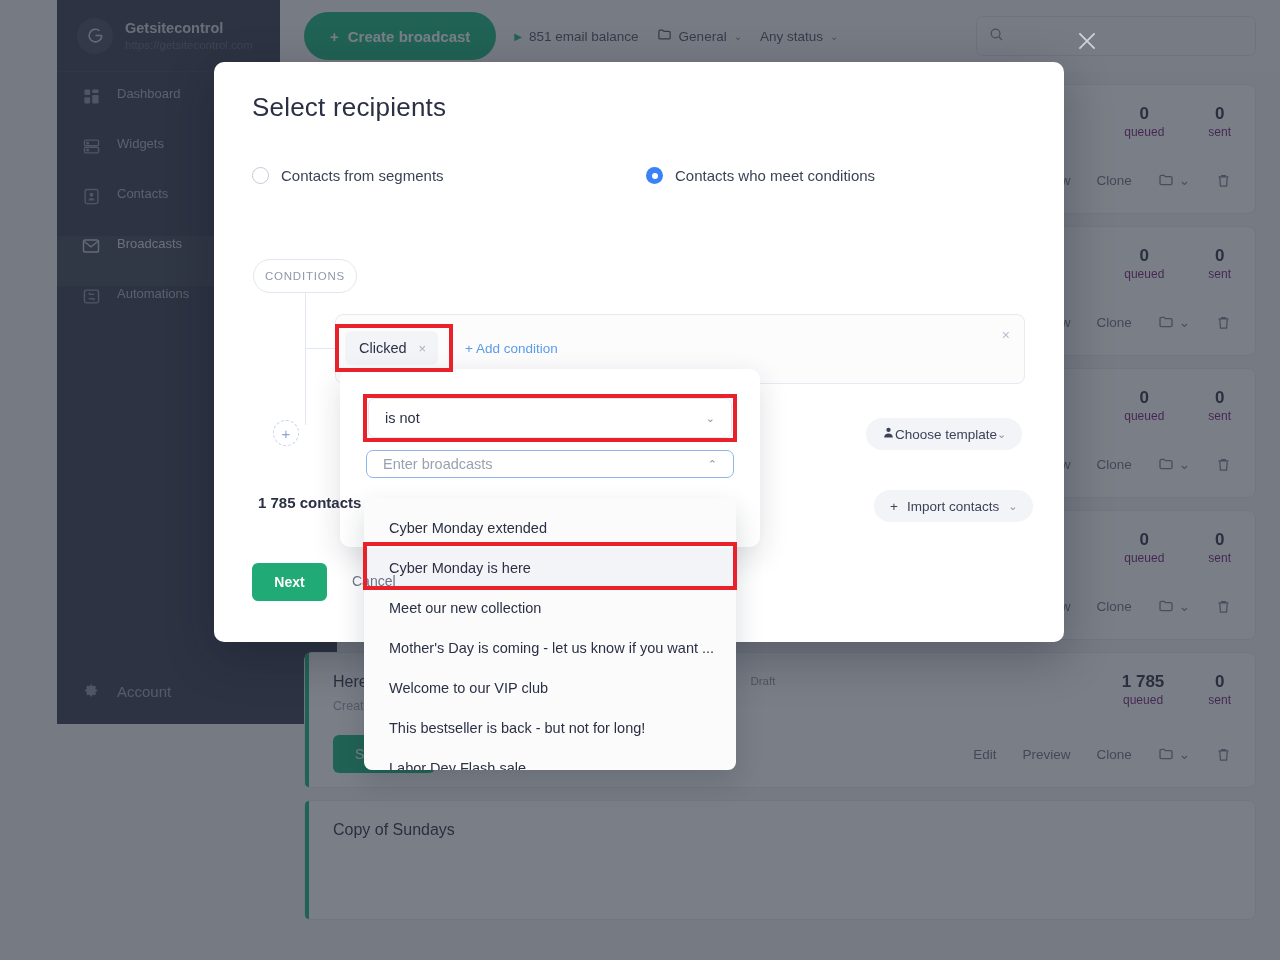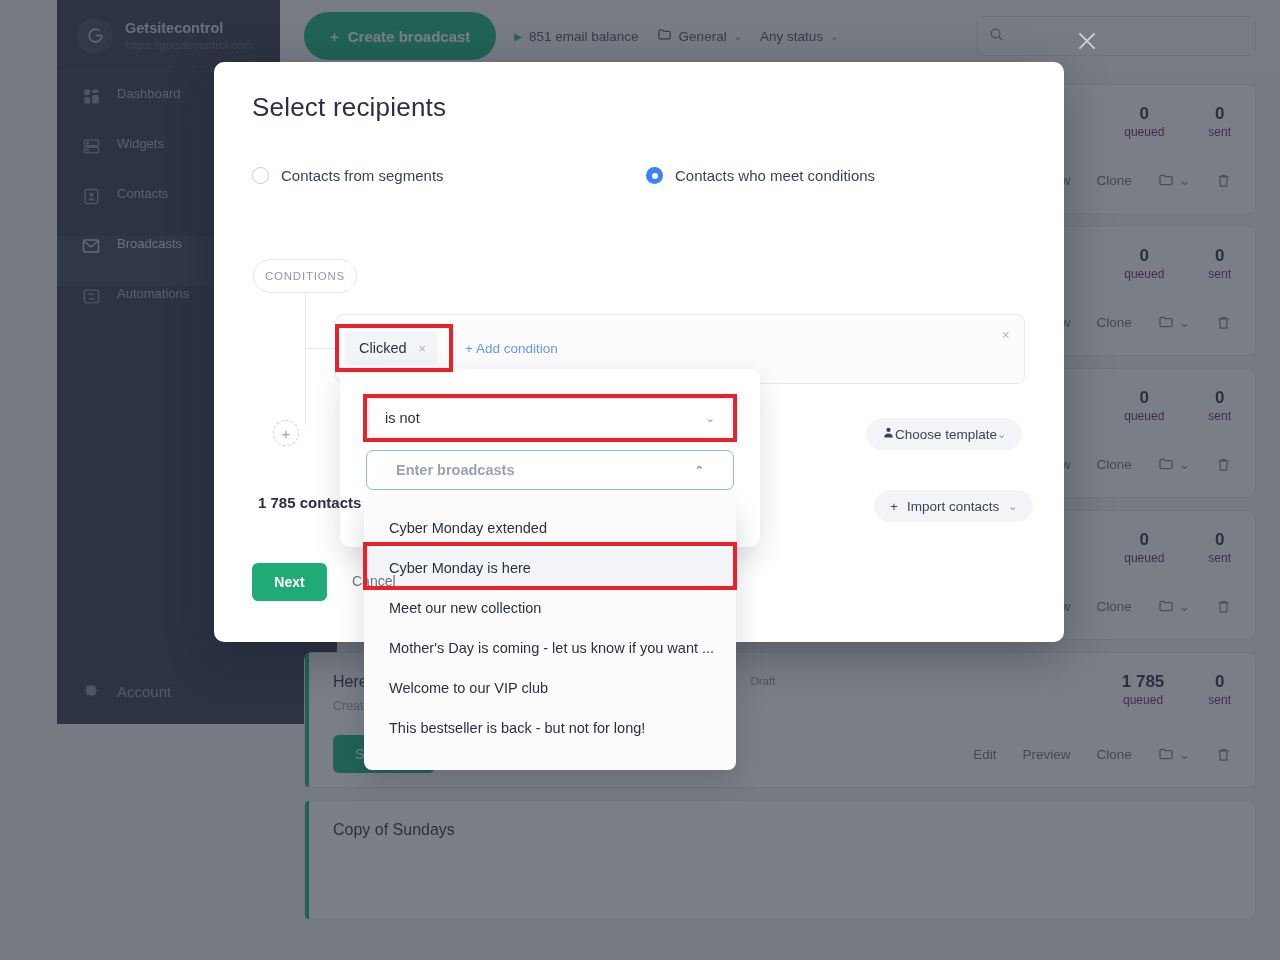--- a/index.html
+++ b/index.html
@@ -163,25 +163,24 @@
   }
   .sel-operator {
     position: absolute; left: 368px; top: 398px; width: 364px; height: 40px;
     border: 1px solid #e4e8f1; border-radius: 7px; background: #fff;
     display: flex; align-items: center; padding: 0 16px; font-size: 14.5px; color: #2b3044;
     cursor: pointer;
   }
   .sel-operator .caret { margin-left: auto; color: #8b93a5; font-size: 11px; }
 
   .sel-input {
-    position: absolute; left: 366px; top: 450px; width: 368px; height: 40px;
+    position: absolute; left: 366px; top: 450px; width: 368px; height: 28px;
     border: 1px solid #8fb8e8; border-radius: 7px; background: #fff;
-    display: flex; align-items: center; padding: 0 29px; font-size: 14.5px; color: #9aa1b1;
+    display: flex; align-items: center; padding: 0 16px; font-size: 14.5px; color: #9aa1b1;
     cursor: text;
-    font-weight: bold;
   }
   .sel-input .caret { margin-left: auto; color: #8b93a5; font-size: 11px; }
 
   .dropdown {
     position: absolute; left: 364px; top: 498px; width: 372px; height: 272px;
     background: #fbfbfc; border-radius: 8px; box-shadow: 0 12px 28px rgba(20,28,48,.16);
     overflow: hidden;
   }
   .dd-item {
     height: 40px; display: flex; align-items: center; padding: 0 25px;
@@ -600,20 +599,21 @@
     <span class="caret">⌃</span>
   </div>
 
   <div class="dropdown">
     <div class="dd-item">Cyber Monday extended</div>
     <div class="dd-item hl">Cyber Monday is here</div>
     <div class="dd-item">Meet our new collection</div>
     <div class="dd-item">Mother's Day is coming - let us know if you want ...</div>
     <div class="dd-item">Welcome to our VIP club</div>
     <div class="dd-item">This bestseller is back - but not for long!</div>
+    <div class="dd-item">Labor Dey Flash sale</div>
   </div>
 
   <div class="contacts-count">1 785 contacts</div>
   <button class="next-btn">Next</button>
   <div class="cancel-btn">Cancel</div>
 
   <div class="tpl-btn">
     <span>
       <svg width="13" height="13" viewBox="0 0 24 24" fill="currentColor">
           <circle cx="12" cy="7" r="4"></circle>

